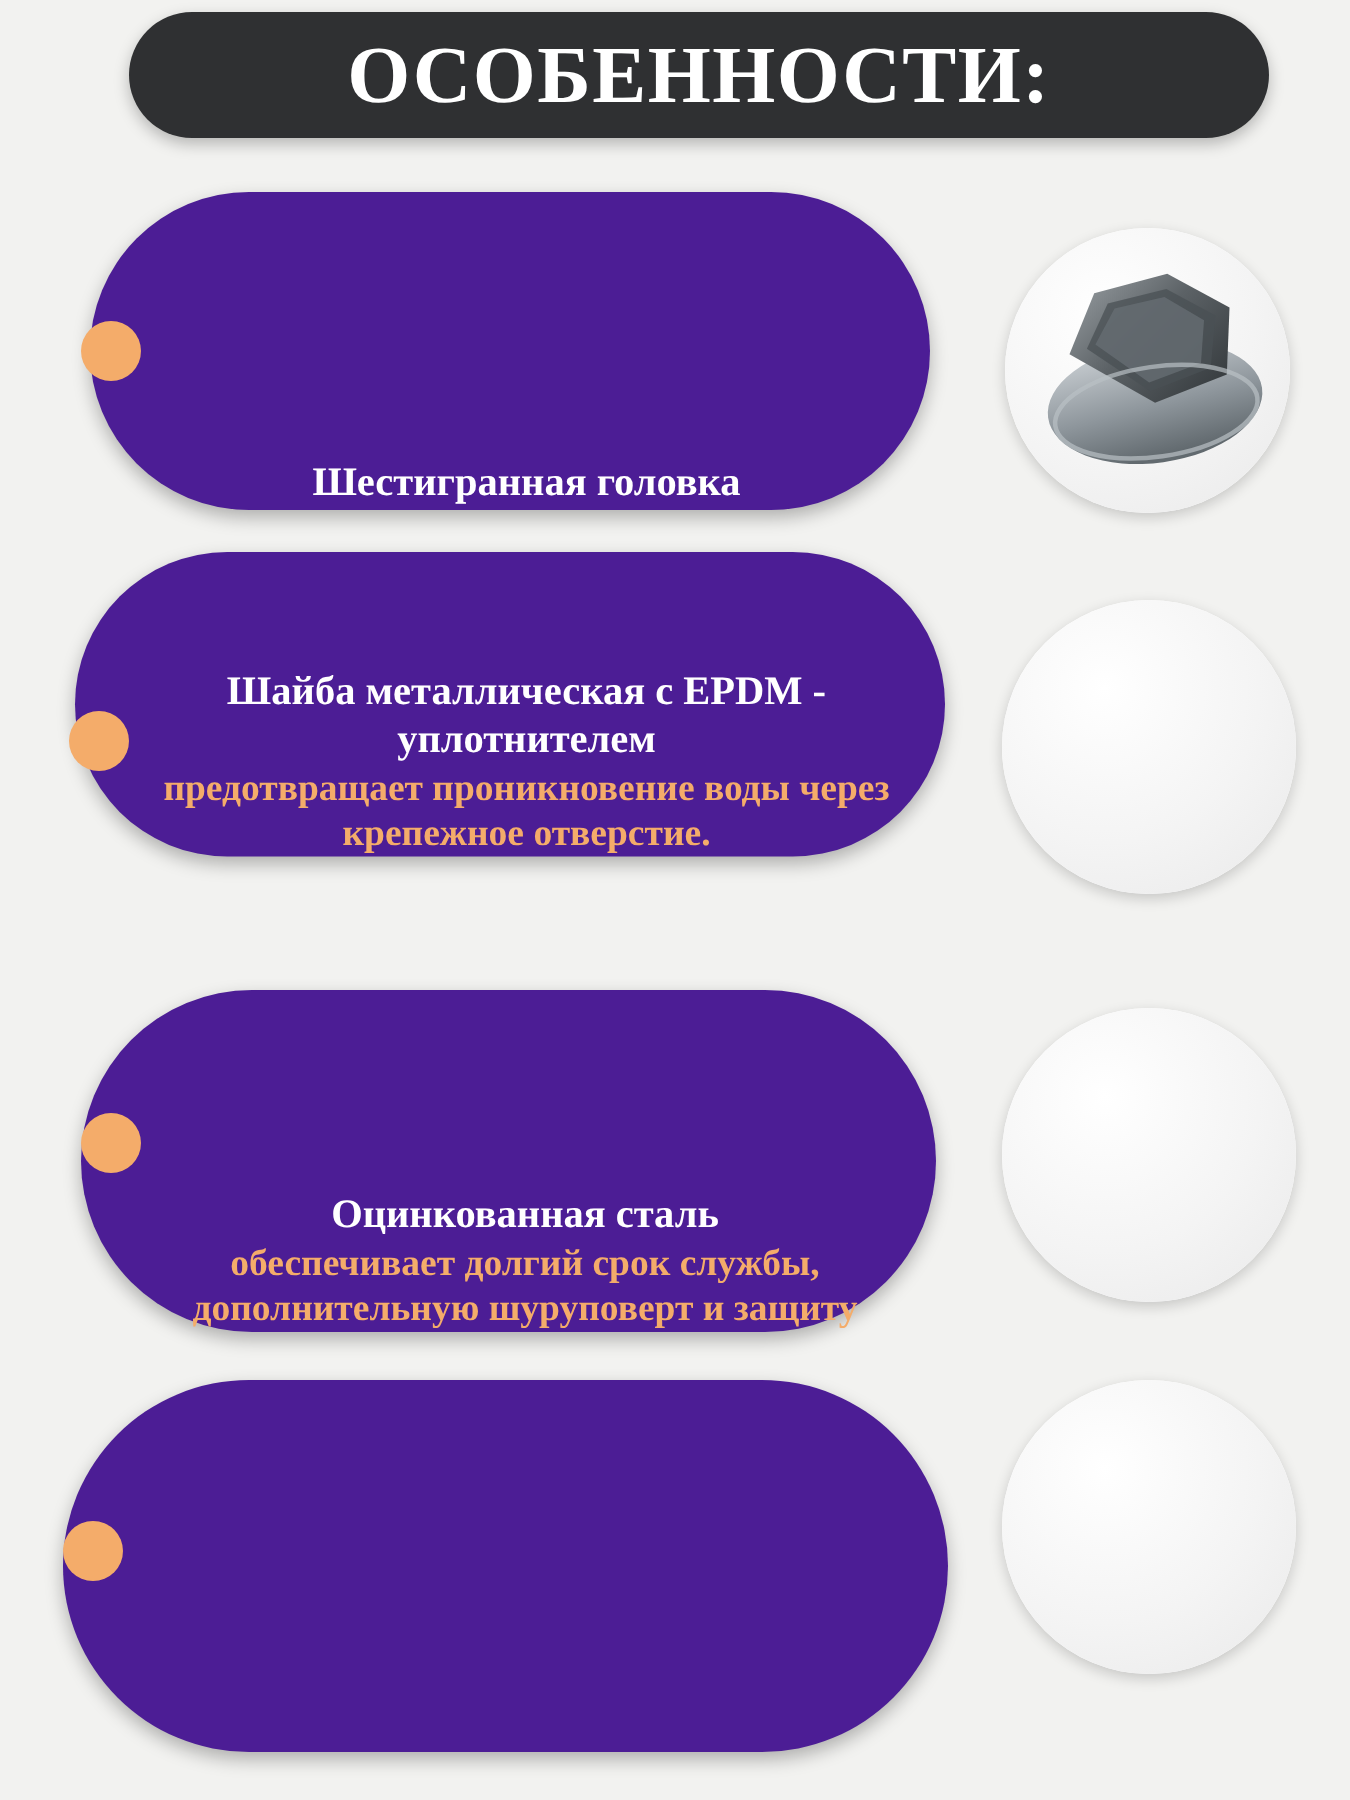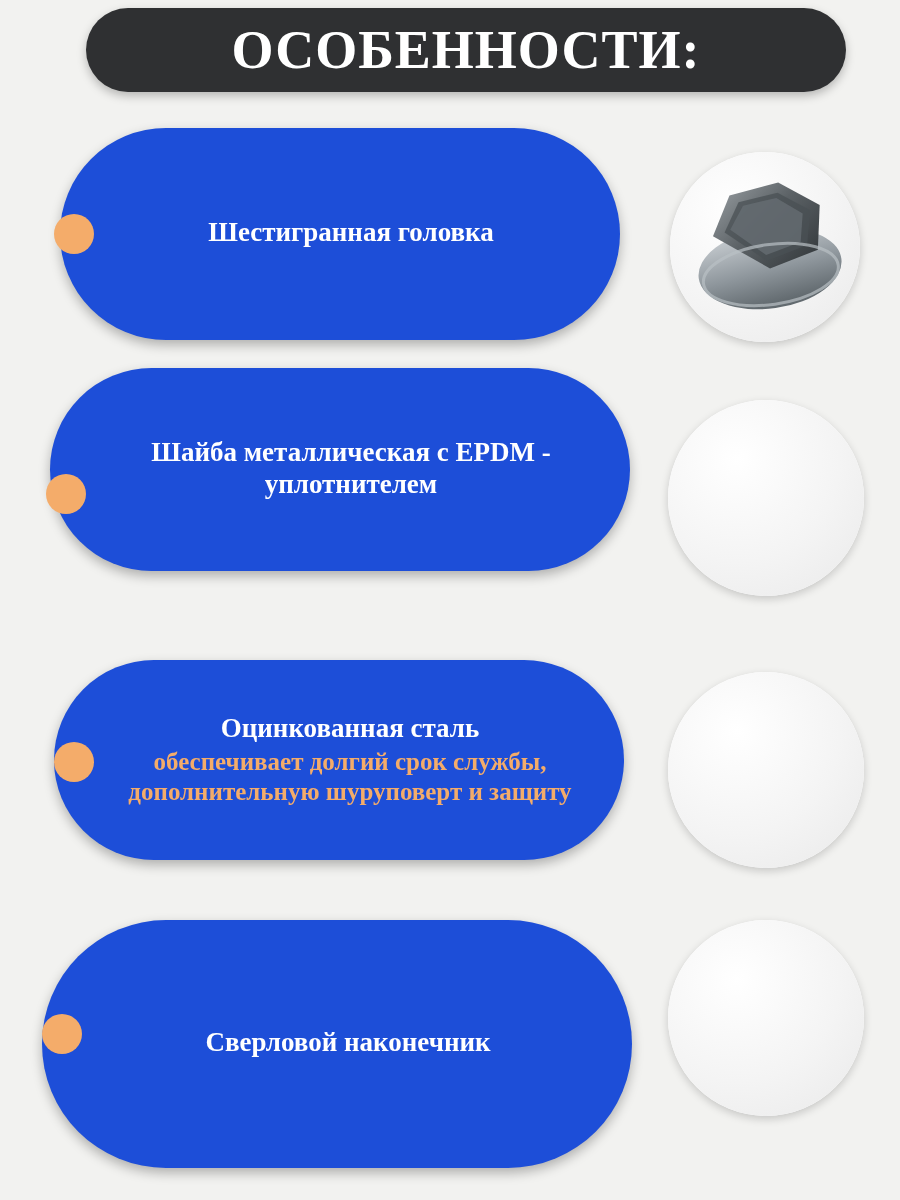--- a/index.html
+++ b/index.html
@@ -46,24 +46,24 @@
   }
 
   
   .feature {
     position: absolute;
     left: 0;
     width: 900px;
   }
   .card {
     position: absolute;
-    background: #1d4ed8;
+    background: #4c1d95;
     box-shadow: 0 5px 12px rgba(0,0,0,0.28);
     display: flex;
-    align-items: center;
+    align-items: flex-end;
     box-sizing: border-box;
   }
   .bullet {
     position: absolute;
     width: 40px;
     height: 40px;
     border-radius: 50%;
     background: #f4ac6a;
     flex: none;
   }
@@ -113,21 +113,21 @@
 
   
   #f1 .card   { left: 60px;  top: 128px; width: 560px; height: 212px; border-radius: 106px; }
   #f1 .bullet { left: 54px;  top: 214px; }
   #f1 .photo  { left: 670px; top: 152px; width: 190px; height: 190px; }
 
   #f2 .card   { left: 50px;  top: 368px; width: 580px; height: 203px; border-radius: 122px; }
   #f2 .bullet { left: 46px;  top: 474px; }
   #f2 .photo  { left: 668px; top: 400px; width: 196px; height: 196px; }
 
-  #f3 .card   { left: 54px;  top: 660px; width: 570px; height: 200px; border-radius: 114px; }
+  #f3 .card   { left: 54px;  top: 660px; width: 570px; height: 228px; border-radius: 114px; }
   #f3 .bullet { left: 54px;  top: 742px; }
   #f3 .photo  { left: 668px; top: 672px; width: 196px; height: 196px; }
 
   #f4 .card   { left: 42px;  top: 920px; width: 590px; height: 248px; border-radius: 124px; }
   #f4 .bullet { left: 42px;  top: 1014px; }
   #f4 .photo  { left: 668px; top: 920px; width: 196px; height: 196px; }
 </style>
 </head>
 <body>
 
@@ -167,20 +167,21 @@
         <polygon points="58,68 74,46 108,43 132,62 126,90 90,98" fill="#6a7176" opacity="0.7"></polygon>
         <ellipse cx="92" cy="118" rx="68" ry="30" fill="none" stroke="#b9c0c5" stroke-width="3" opacity="0.7"></ellipse>
       </svg>
     </div>
   </div>
 
   <div class="feature" id="f2">
     <div class="card">
       <div class="card-text">
         <span class="head">Шайба металлическая с EPDM - уплотнителем</span>
+        <span class="body">предотвращает проникновение воды через крепежное отверстие.</span>
       </div>
     </div>
     <div class="bullet"></div>
     <div class="photo">
       <div class="inner"></div>
       <svg width="196" height="196" viewBox="0 0 196 196">
         <defs>
           <linearGradient id="g2a" x1="0" y1="0" x2="1" y2="1">
             <stop offset="0%" stop-color="#d6dade"></stop>
             <stop offset="50%" stop-color="#9aa1a6"></stop>
@@ -236,21 +237,20 @@
             <path d="M26,112 l10,26 M42,112 l10,26 M58,112 l10,26 M74,112 l10,26 M90,112 l10,26 M106,112 l10,26 M122,112 l10,26 M138,112 l10,26 M154,112 l10,26"></path>
           </g>
         </g>
       </svg>
     </div>
   </div>
 
   <div class="feature" id="f4">
     <div class="card">
       <div class="card-text">
-        <span class="head">Сверловой наконечник</span>
       </div>
     </div>
     <div class="bullet"></div>
     <div class="photo">
       <div class="inner"></div>
       <svg width="196" height="196" viewBox="0 0 196 196">
         <defs>
           <linearGradient id="g4a" x1="0" y1="0" x2="0" y2="1">
             <stop offset="0%" stop-color="#e8ecef"></stop>
             <stop offset="40%" stop-color="#aeb5ba"></stop>

